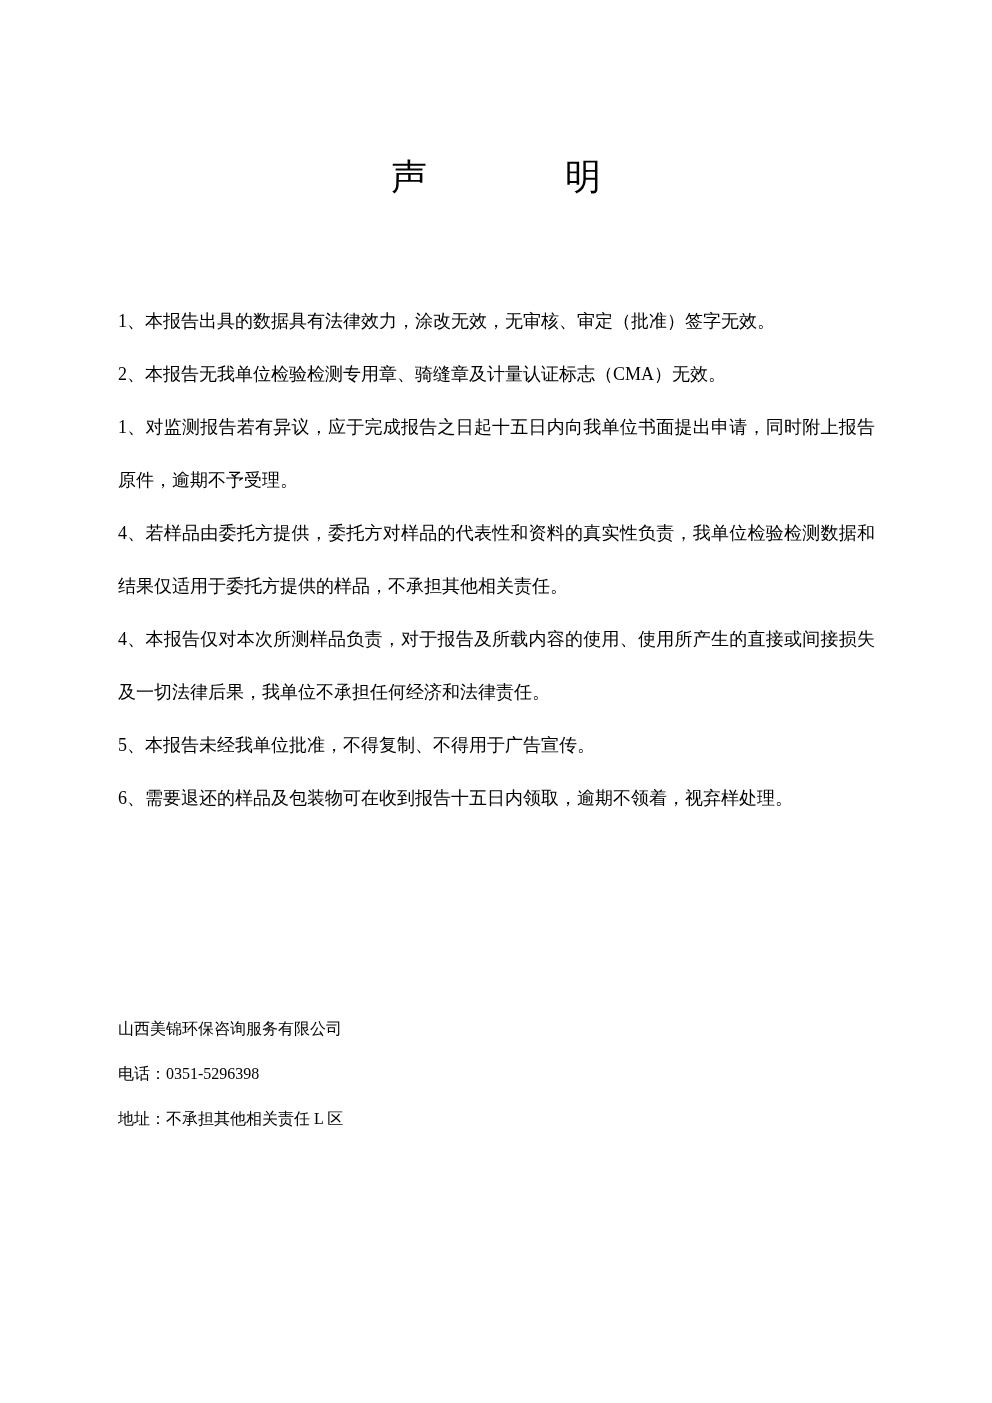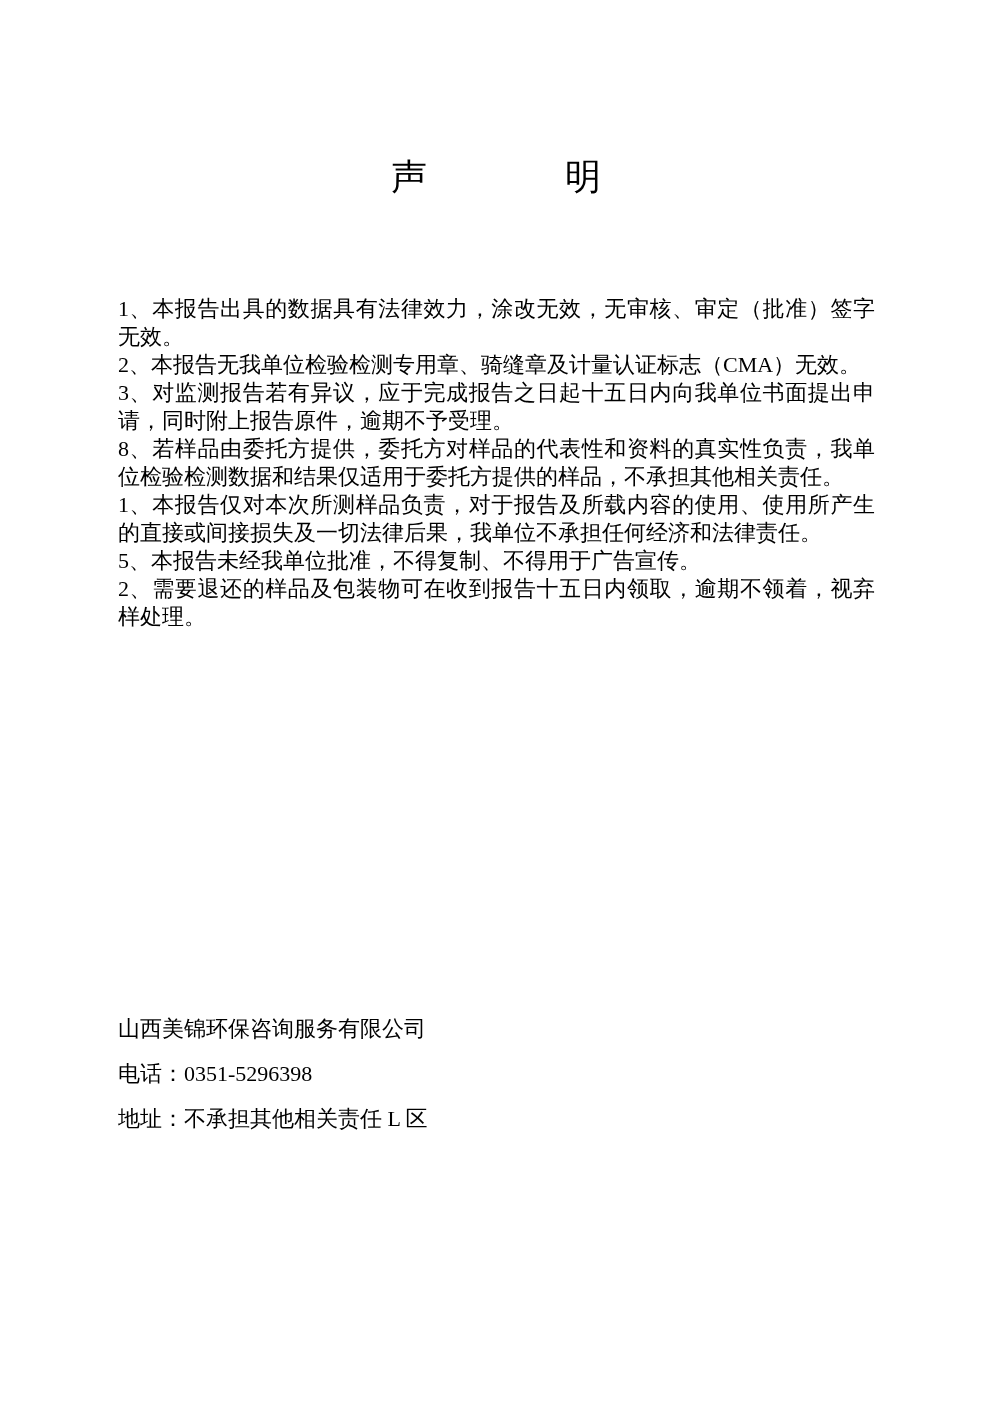--- a/index.html
+++ b/index.html
@@ -24,58 +24,58 @@
     gap: 138px;
     font-size: 36px;
     line-height: 40px;
     font-weight: normal;
   }
   .statements {
     position: absolute;
     top: 295px;
     left: 118px;
     width: 757px;
-    font-size: 22px;
-    line-height: 28px;
+    font-size: 18px;
+    line-height: 53px;
     text-align: justify;
     text-justify: inter-character;
   }
   .statements p {
     margin: 0;
   }
   .footer {
     position: absolute;
     top: 1006px;
     left: 118px;
     width: 757px;
-    font-size: 22px;
+    font-size: 16px;
     line-height: 45px;
   }
   .contact-value.num {
     font-weight: normal;
   }
 </style>
 </head>
 <body>
 
 <div class="page">
 
   <div class="title">
     <span>声</span>
     <span>明</span>
   </div>
 
   <div class="statements">
     <p>1、本报告出具的数据具有法律效力，涂改无效，无审核、审定（批准）签字无效。</p>
     <p>2、本报告无我单位检验检测专用章、骑缝章及计量认证标志（CMA）无效。</p>
-    <p>3、对监测报告若有异议，应于完成报告之日起十五日内向我单位书面提出申请，同时附上报告原件，逾期不予受理。</p>
-    <p>8、若样品由委托方提供，委托方对样品的代表性和资料的真实性负责，我单位检验检测数据和结果仅适用于委托方提供的样品，不承担其他相关责任。</p>
-    <p>1、本报告仅对本次所测样品负责，对于报告及所载内容的使用、使用所产生的直接或间接损失及一切法律后果，我单位不承担任何经济和法律责任。</p>
+    <p>1、对监测报告若有异议，应于完成报告之日起十五日内向我单位书面提出申请，同时附上报告原件，逾期不予受理。</p>
+    <p>4、若样品由委托方提供，委托方对样品的代表性和资料的真实性负责，我单位检验检测数据和结果仅适用于委托方提供的样品，不承担其他相关责任。</p>
+    <p>4、本报告仅对本次所测样品负责，对于报告及所载内容的使用、使用所产生的直接或间接损失及一切法律后果，我单位不承担任何经济和法律责任。</p>
     <p>5、本报告未经我单位批准，不得复制、不得用于广告宣传。</p>
-    <p>2、需要退还的样品及包装物可在收到报告十五日内领取，逾期不领着，视弃样处理。</p>
+    <p>6、需要退还的样品及包装物可在收到报告十五日内领取，逾期不领着，视弃样处理。</p>
   </div>
 
   <div class="footer">
     <div>山西美锦环保咨询服务有限公司</div>
     <div class="contact-row"><span class="contact-label">电话：</span><span class="contact-value num">0351-5296398</span></div>
     <div class="contact-row"><span class="contact-label">地址：</span><span class="contact-value">不承担其他相关责任 L 区</span></div>
   </div>
 
 </div>
 

